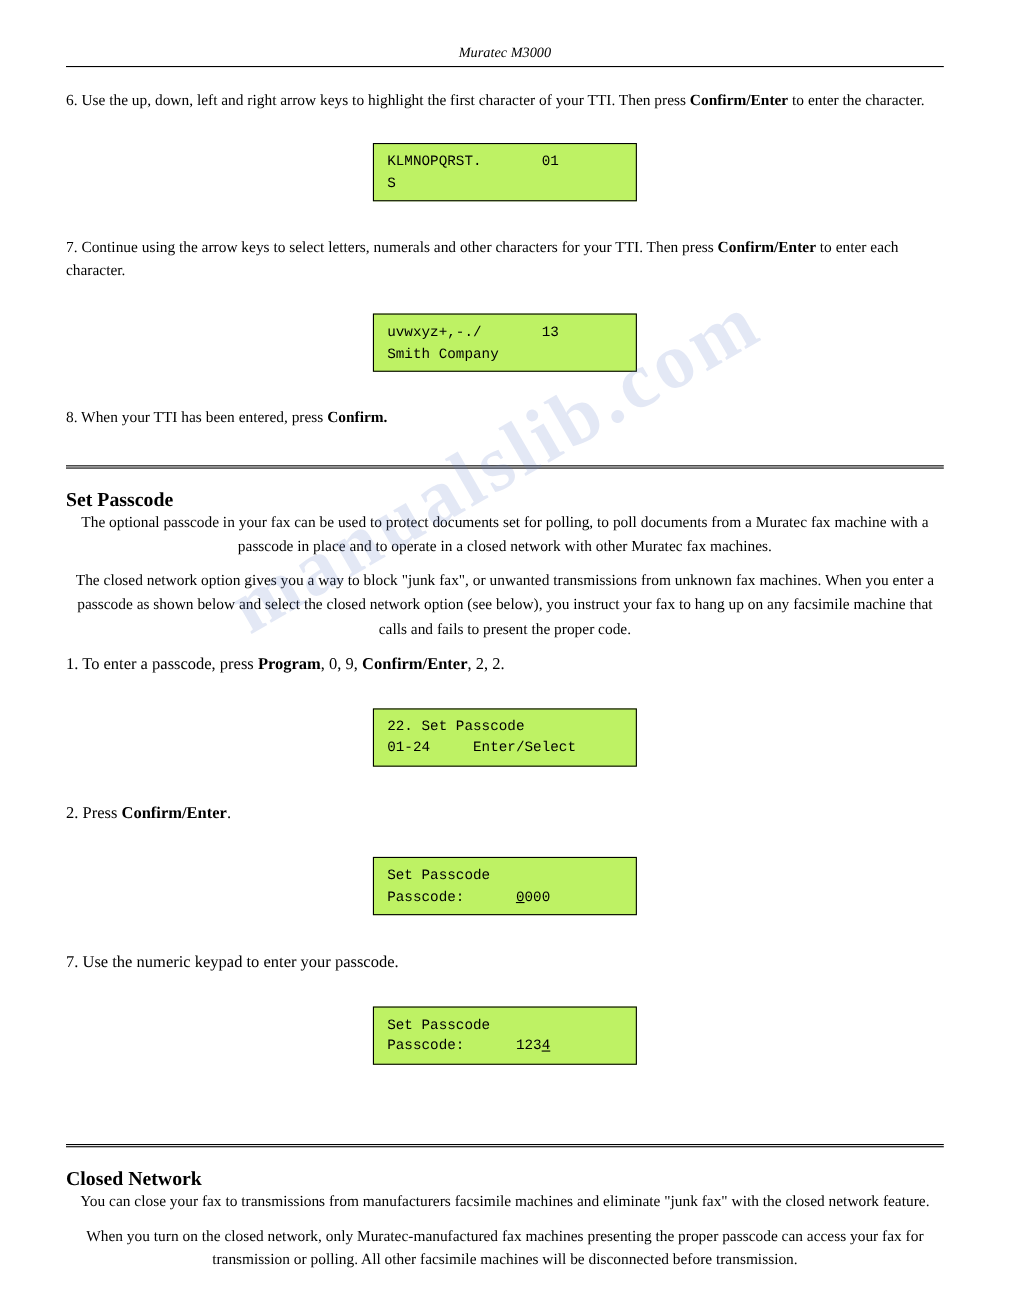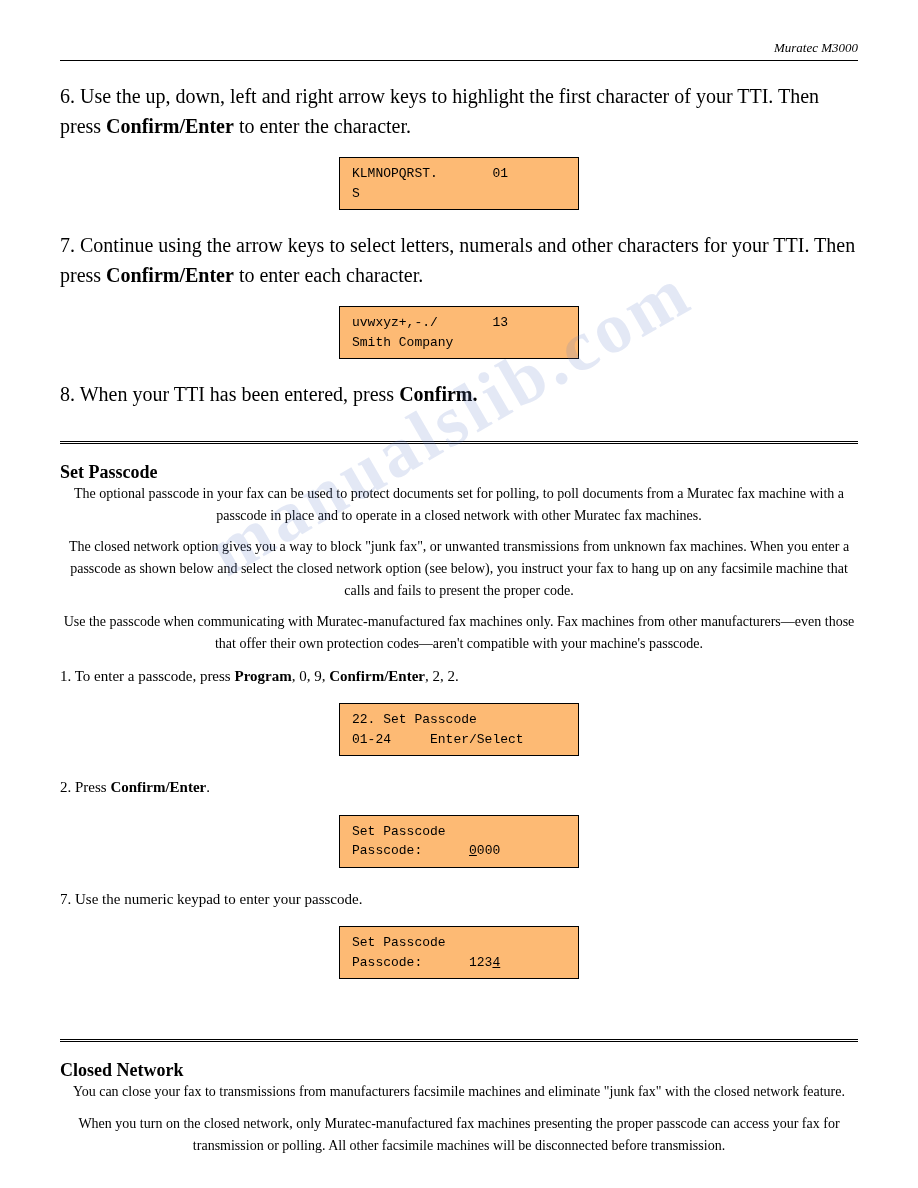--- a/index.html
+++ b/index.html
@@ -15,21 +15,21 @@
     }
 
     .page {
       padding: 40px 60px 40px 60px;
       position: relative;
     }
 
     
     .header {
       display: flex;
-      justify-content: flex-end;
+      justify-content: center;
       border-bottom: 1px solid #000;
       padding-bottom: 4px;
       margin-bottom: 20px;
     }
 
     .header-title {
       font-size: 13px;
       font-style: italic;
     }
 
@@ -58,36 +58,36 @@
     .section-content {
       flex: 1;
     }
 
     .step-item {
       margin-bottom: 12px;
       line-height: 1.5;
     }
 
     .step-text {
-      font-size: 20px;
+      font-size: 14px;
       line-height: 1.5;
     }
 
     .step-text b {
       font-weight: bold;
     }
 
     
     .lcd-box {
       border: 1px solid #000;
-      background: #fdba74;
+      background: #bef264;
       font-family: 'Courier New', Courier, monospace;
       font-size: 13px;
       padding: 6px 12px;
-      margin: 8px auto;
+      margin: 20px auto;
       width: 240px;
       display: block;
       line-height: 1.5;
     }
 
     
     .section-divider {
       border: none;
       border-top: 3px double #000;
       margin: 20px 0 16px 0;
@@ -187,23 +187,20 @@
     <div class="section-block">
       <div class="section-label">Set Passcode</div>
       <div class="section-content">
 
         <div class="para">
           The optional passcode in your fax can be used to protect documents set for polling, to poll documents from a Muratec fax machine with a passcode in place and to operate in a closed network with other Muratec fax machines.
         </div>
         <div class="para">
           The closed network option gives you a way to block "junk fax", or unwanted transmissions from unknown fax machines. When you enter a passcode as shown below and select the closed network option (see below), you instruct your fax to hang up on any facsimile machine that calls and fails to present the proper code.
         </div>
-        <div class="para">
-          Use the passcode when communicating with Muratec-manufactured fax machines only. Fax machines from other manufacturers—even those that offer their own protection codes—aren't compatible with your machine's passcode.
-        </div>
 
         <div class="step-item">
           <div class="numbered-step">
             1. To enter a passcode, press <b>Program</b>, 0, 9, <b>Confirm/Enter</b>, 2, 2.
           </div>
           <div class="lcd-center">
             <div class="lcd-box">
               22. Set Passcode<br>01-24&nbsp;&nbsp;&nbsp;&nbsp;&nbsp;Enter/Select
             </div>
           </div>

